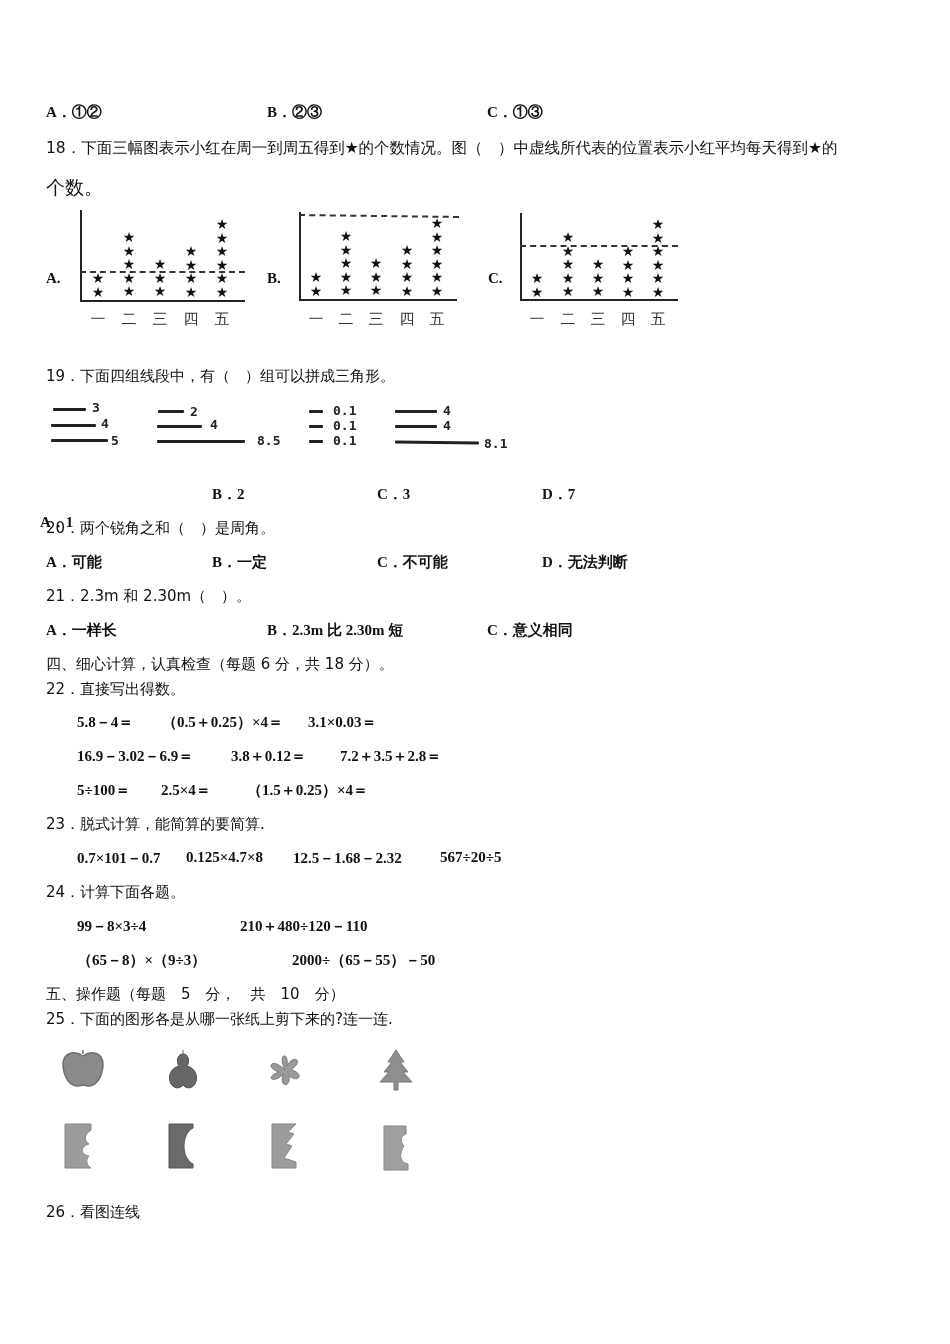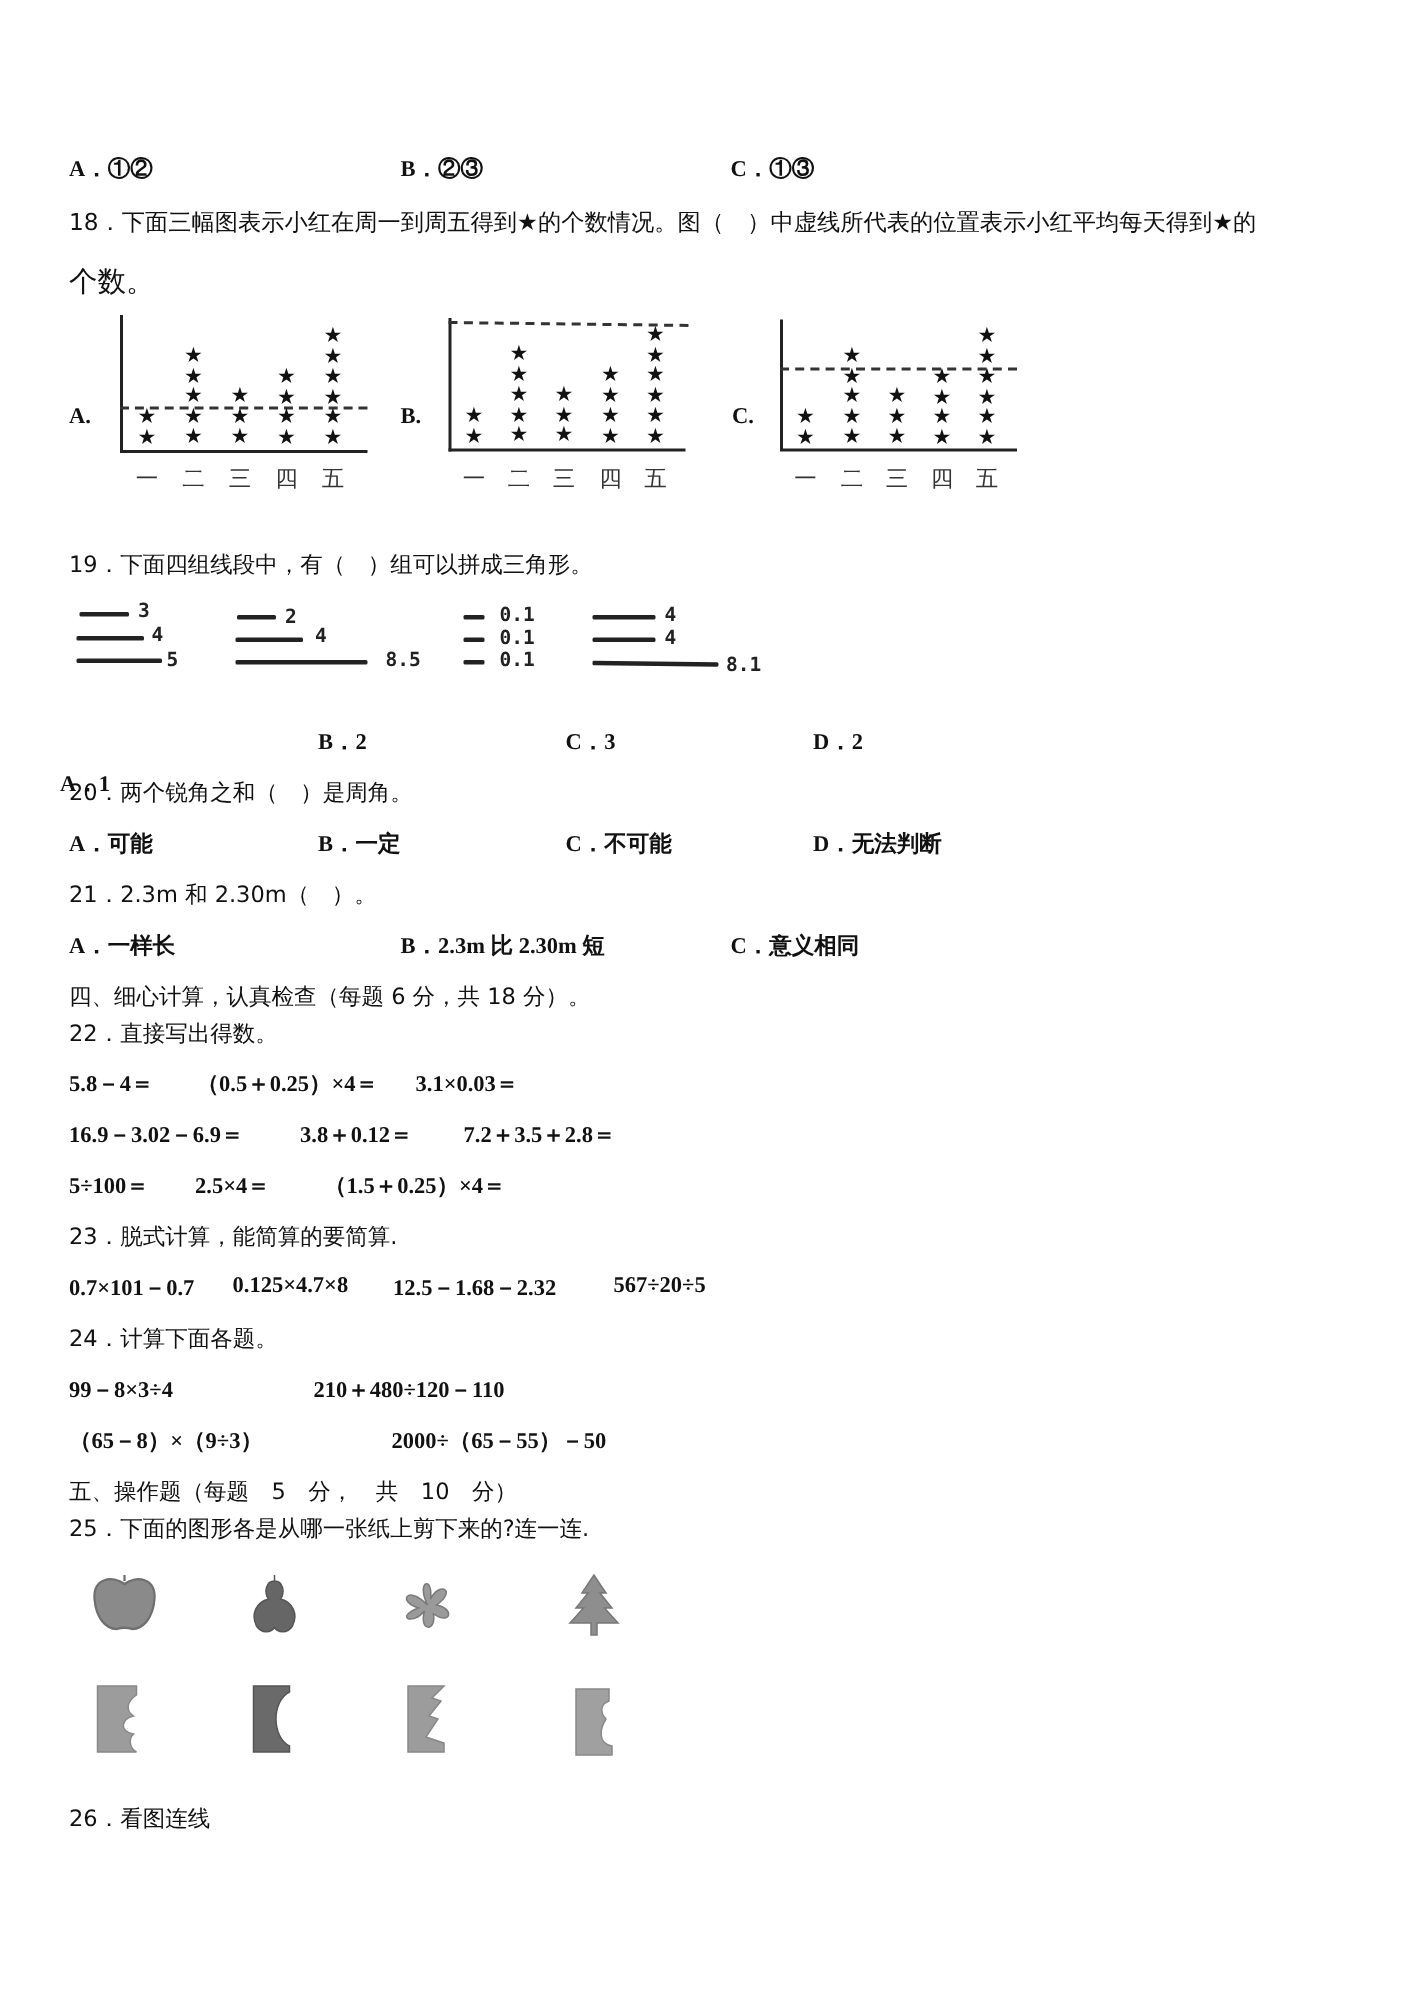--- a/index.html
+++ b/index.html
@@ -1,18 +1,18 @@
 <!DOCTYPE html>
 <html><head>
 <meta charset="utf-8">
 <style>
   html,body{margin:0;padding:0;background:#fff;}
   body{width:950px;height:1344px;position:relative;overflow:hidden;font-family:"DejaVu Sans",sans-serif;color:#111;font-size:15px;}
   .abs{position:absolute;white-space:nowrap;}
-  .b{font-family:"Liberation Serif",serif;font-weight:bold;}
+  .b{font-family:"Liberation Serif",serif;font-weight:bold;margin-left:31px;}
   .opt-label{font-family:"Liberation Serif",serif;font-weight:bold;}
   .chart{position:absolute;}
   .chart .yaxis{position:absolute;left:0;top:0;width:2px;background:#222;}
   .chart .xaxis{position:absolute;left:0;height:2px;background:#222;}
   .chart .dash{position:absolute;left:0;border-top:2px dashed #333;height:0;}
   .chart .col{position:absolute;width:16px;text-align:center;line-height:13.5px;font-size:14px;}
   .chart .xl{position:absolute;width:24px;text-align:center;font-size:15px;font-family:"DejaVu Serif",serif;color:#333;}
   .seg{position:absolute;height:3px;background:#222;border-radius:1px;}
   .seglbl{position:absolute;font-family:"DejaVu Sans Mono",monospace;font-weight:bold;font-size:13px;color:#222;}
   .shape{position:absolute;}
@@ -109,21 +109,21 @@
   <div class="seg" style="left:395px;top:425px;width:42px;"></div>
   <div class="seg" style="left:395px;top:441px;width:84px;transform:rotate(0.6deg);"></div>
   <div class="seglbl" style="left:443px;top:403px;">4</div>
   <div class="seglbl" style="left:443px;top:418px;">4</div>
   <div class="seglbl" style="left:484px;top:436px;">8.1</div>
 </div>
 
 <div class="abs opt-label" style="left:40px;top:485px;margin-top:28px;">A．1</div>
 <div class="abs opt-label" style="left:212px;top:485px;">B．2</div>
 <div class="abs opt-label" style="left:377px;top:485px;">C．3</div>
-<div class="abs opt-label" style="left:542px;top:485px;">D．2</div>
+<div class="abs opt-label" style="left:542px;top:485px;">D．7</div>
 
 <div class="abs" style="left:46px;top:519px;">20．两个锐角之和（　）是周角。</div>
 <div class="abs opt-label" style="left:46px;top:553px;">A．可能</div>
 <div class="abs opt-label" style="left:212px;top:553px;">B．一定</div>
 <div class="abs opt-label" style="left:377px;top:553px;">C．不可能</div>
 <div class="abs opt-label" style="left:542px;top:553px;">D．无法判断</div>
 
 <div class="abs" style="left:46px;top:587px;">21．2.3m 和 2.30m（　）。</div>
 <div class="abs opt-label" style="left:46px;top:621px;">A．一样长</div>
 <div class="abs opt-label" style="left:267px;top:621px;">B．2.3m 比 2.30m 短</div>

